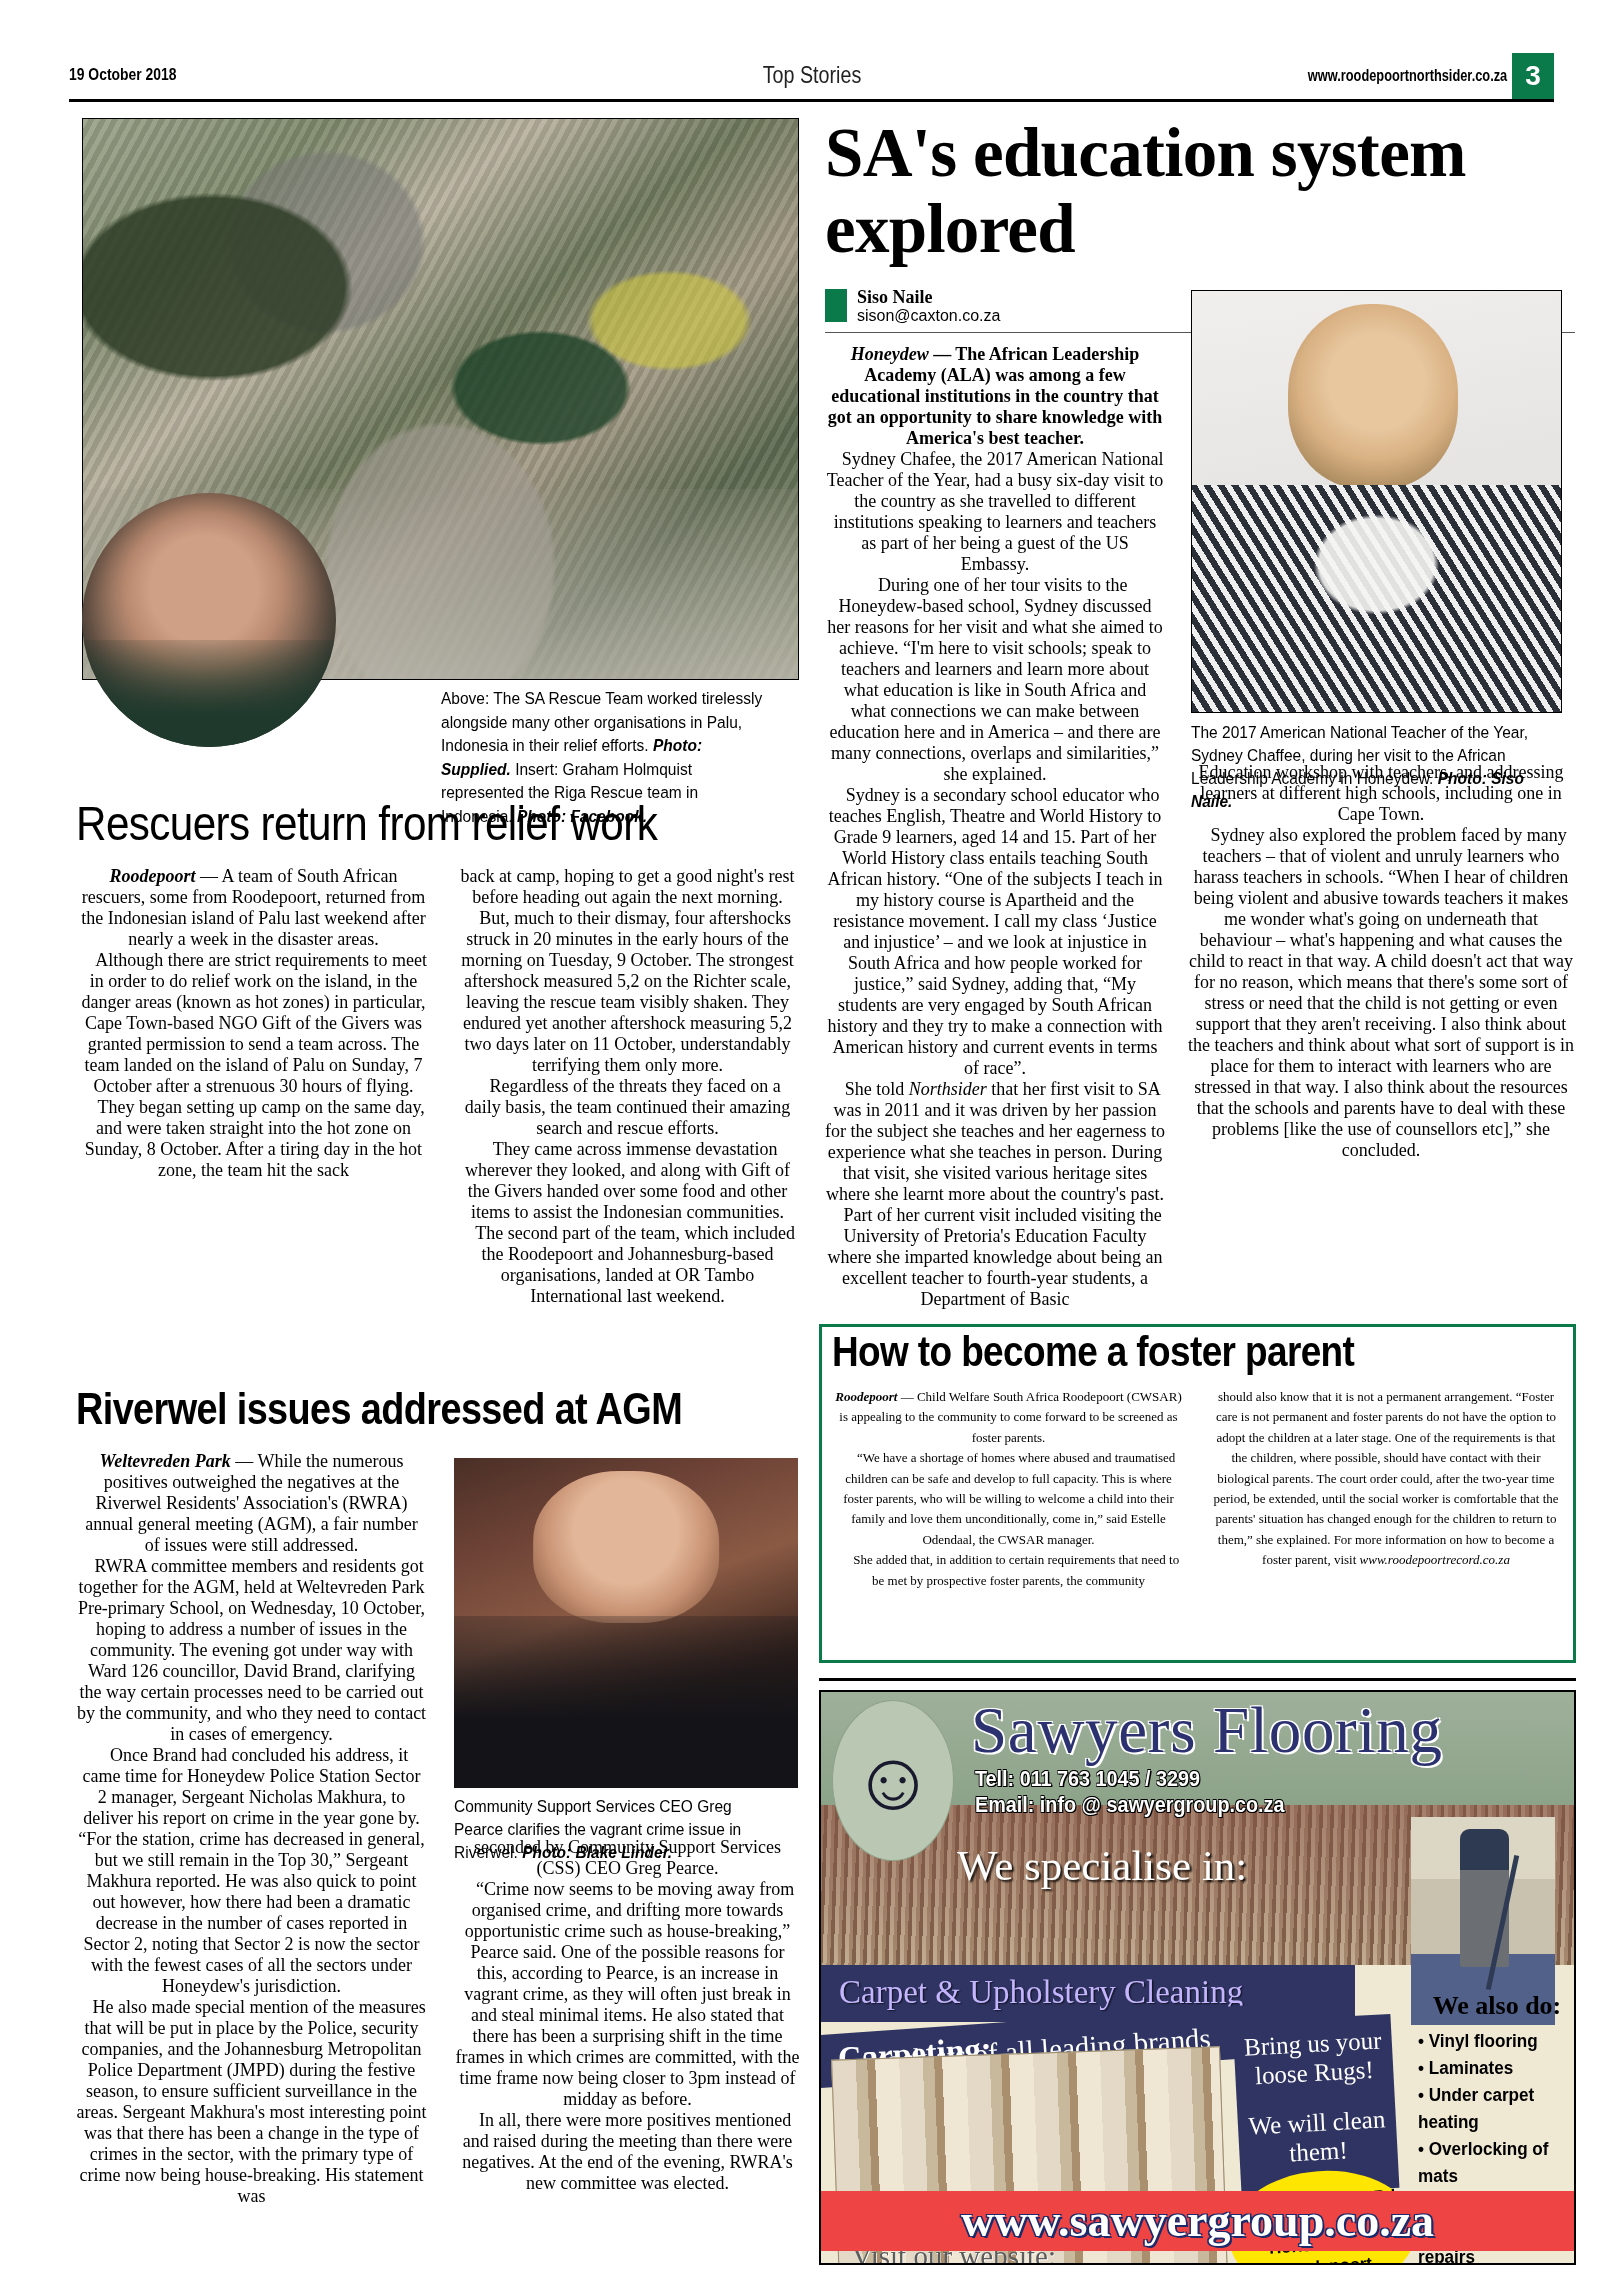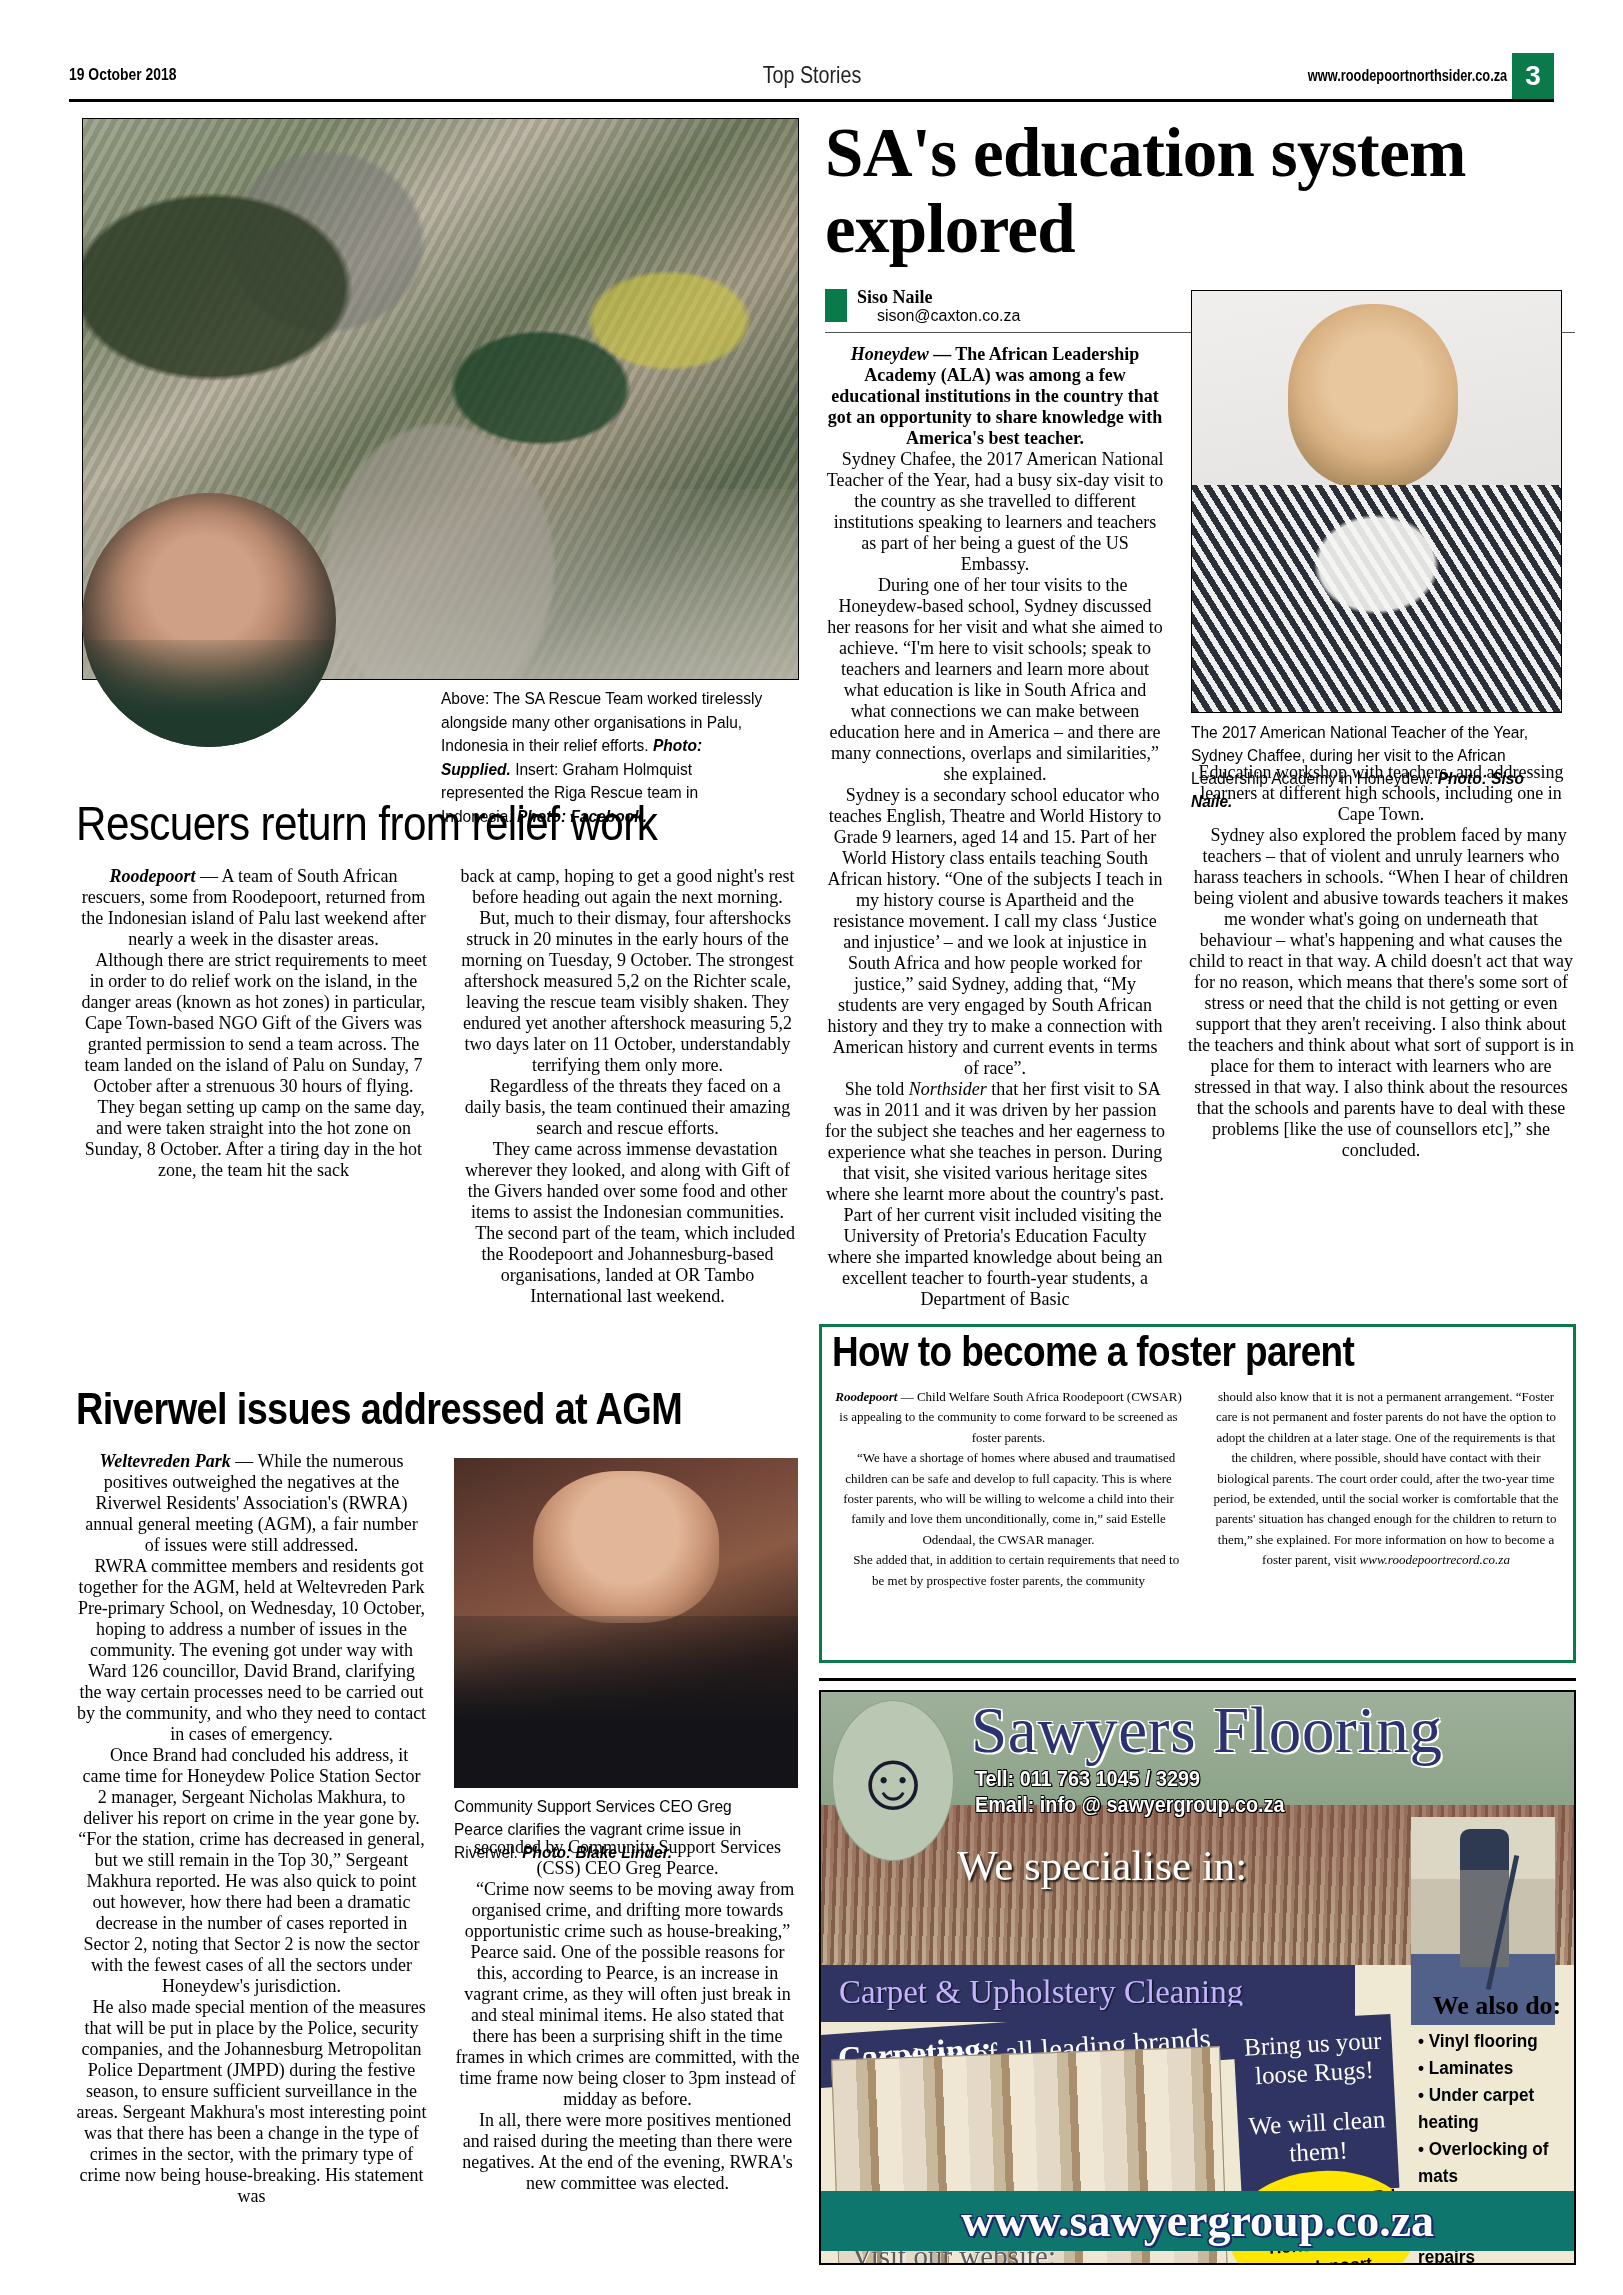--- a/index.html
+++ b/index.html
@@ -161,21 +161,21 @@
     position: absolute; left: 0; top: 2.1px; width: 21.5px; height: 33px; background: #0b7a4b;
   }
   .byline .bname {
     position: absolute; left: 32px; top: 0;
     font-family: Liberation Serif, serif;
     font-weight: bold; font-size: 18px; line-height: 21px;
   }
   .byline .bmail {
     position: absolute; left: 32px; top: 19.4px;
     font-family: "Liberation Sans", sans-serif;
-    font-size: 16px; line-height: 19.4px; margin-left: 20px;
+    font-size: 16px; line-height: 19.4px;
   }
   .byline-rule {
     position: absolute; left: 825px; top: 332px; width: 750px; height: 1.4px; background: #555;
   }
 
   .sa-col1 { position: absolute; left: 825px; top: 344px; width: 340px; }
   .sa-col2 { position: absolute; left: 1188px; top: 762px; width: 386px; }
 
   .photo-sydney {
     position: absolute; left: 1191px; top: 290px;
@@ -390,21 +390,21 @@
   .ad-list li::before { content: "\2022  "; }
   .ad-visit {
     position: absolute; left: 30.5px; top: 548px;
     font-family: "Liberation Serif", serif;
     font-size: 29px; line-height: 33px;
     color: #5c5c5c;
     text-shadow: 0.7px 0.7px 0 #fff;
   }
   .ad-redband {
     position: absolute; left: 0; right: 0; bottom: 12.5px; height: 60px;
-    background: #0f766e;
+    background: #ef4444;
     display: flex; align-items: center; justify-content: center;
   }
   .ad-redband span {
     font-family: "Liberation Serif", serif;
     font-weight: bold;
     font-size: 46px; line-height: 50px;
     color: #fff;
     text-shadow: 2.1px 2.1px 0 #1b2a6b, -1.4px -1.4px 0 #1b2a6b, 1.4px -1.4px 0 #1b2a6b, -1.4px 1.4px 0 #1b2a6b;
   }
 </style>

